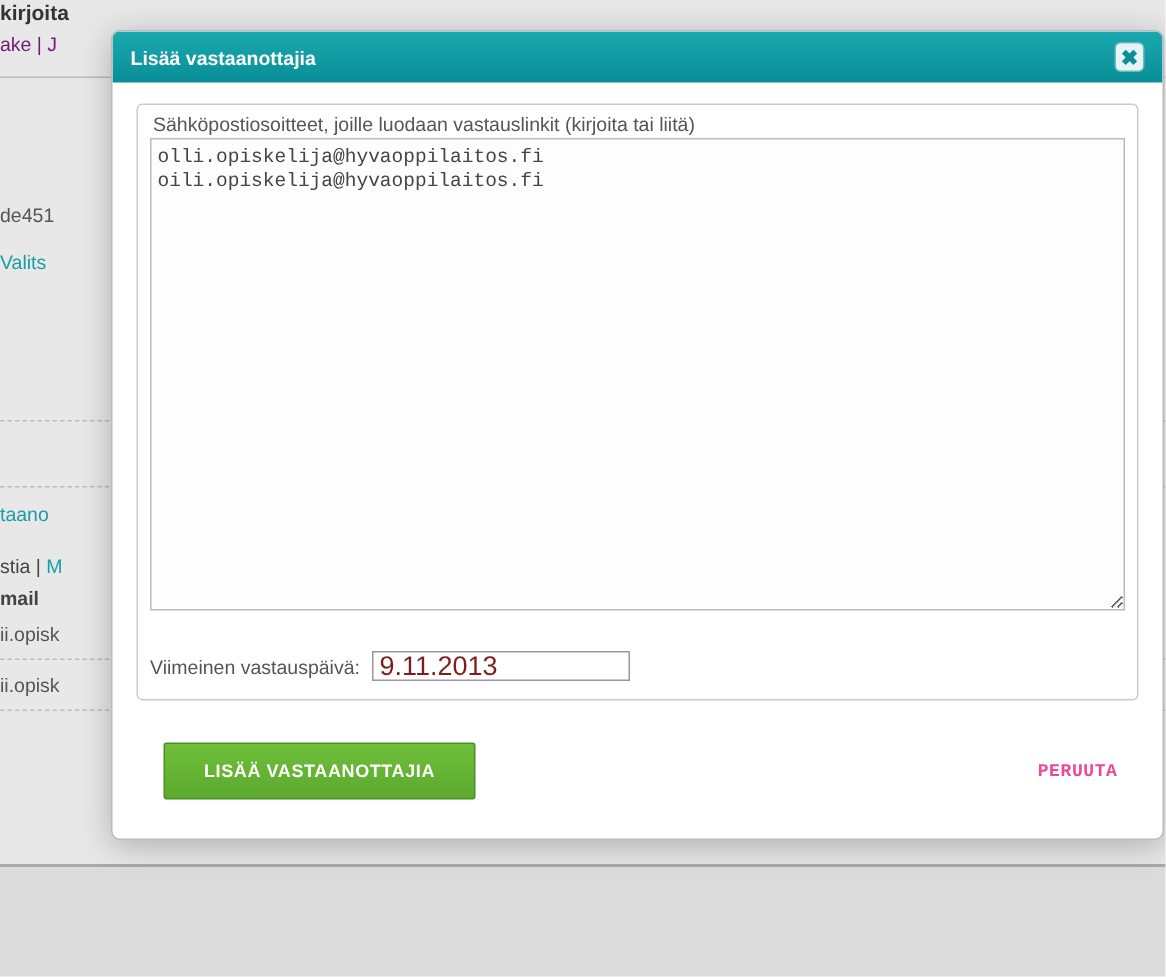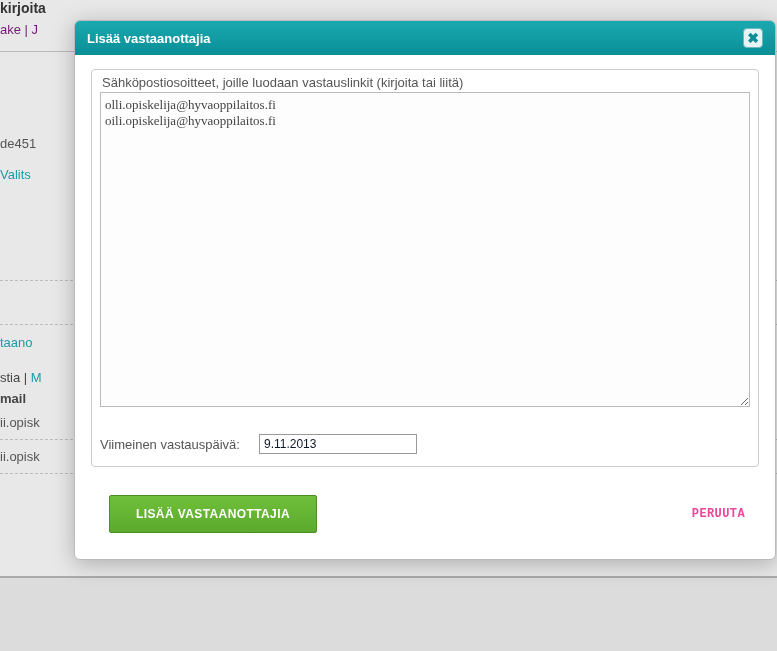--- a/index.html
+++ b/index.html
@@ -102,41 +102,41 @@
       font-size: 13px;
       color: #555;
       margin: 0 0 2px 2px;
     }
     .email-textarea {
       width: 100%;
       height: 315px;
       resize: both;
       border: 1px solid #bbb;
       background: #fdfdfd;
-      font-family: Liberation Serif, serif;
+      font-family: Liberation Mono, monospace;
       font-size: 13px;
       color: #444;
       padding: 4px;
       line-height: 1.25;
     }
     .date-row {
       margin-top: 24px;
       display: flex;
       align-items: center;
-      gap: 19px;
+      gap: 8px;
       font-size: 13px;
       color: #555;
     }
     .date-input {
-      width: 158px;
+      width: 172px;
       height: 20px;
-      font-size: 12px;
+      font-size: 18px;
       padding: 1px 4px;
       border: 1px solid #999;
-      color: #0f172a;
+      color: #7f1d1d;
     }
     .dialog-footer {
       padding: 24px 30px 26px 34px;
       display: flex;
       justify-content: space-between;
       align-items: center;
     }
     .btn-primary {
       background: linear-gradient(#6fbf3a, #5ca92e);
       border: 1px solid #4a8f23;

